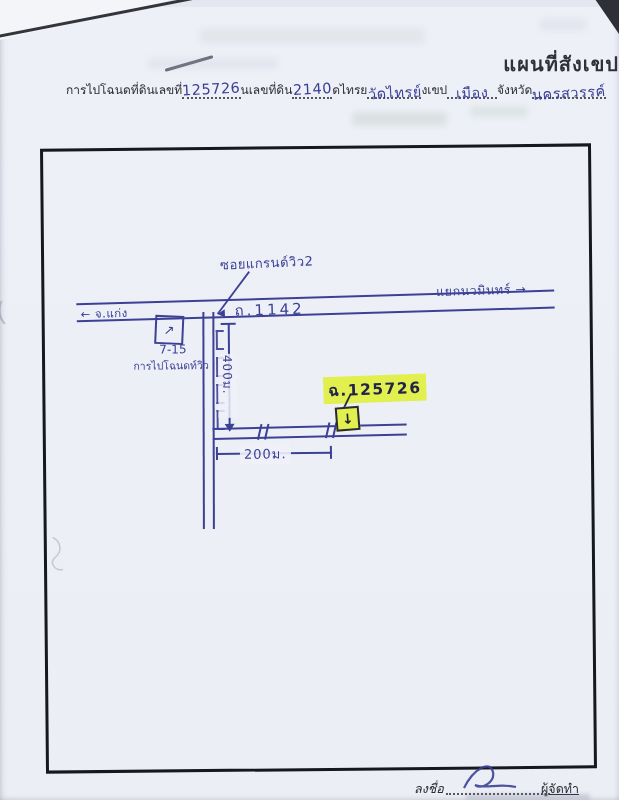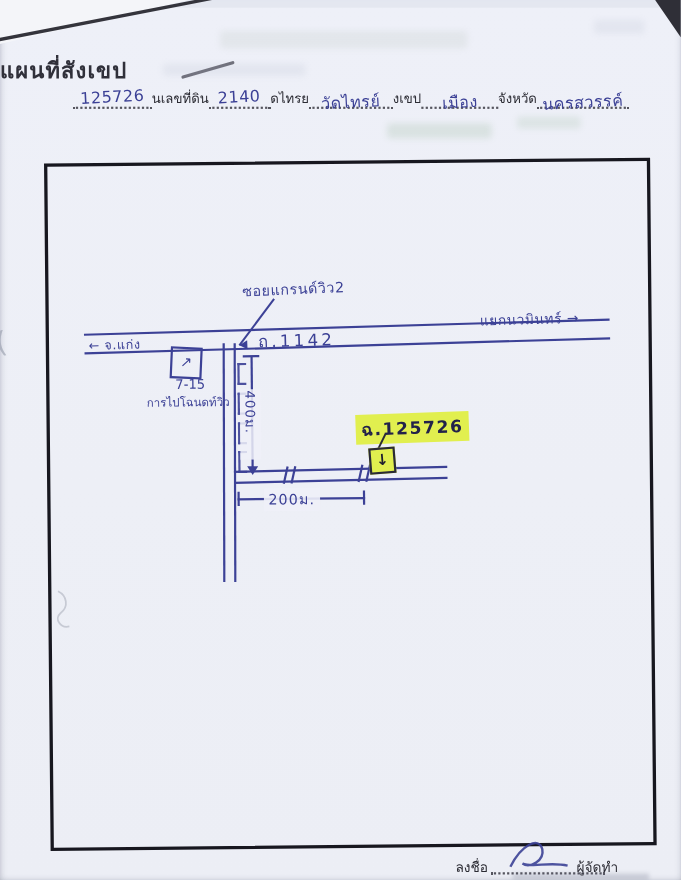--- a/index.html
+++ b/index.html
@@ -19,21 +19,21 @@
     clip-path:polygon(0 0,172px 0,0 40px);}
   .corner-fold-line{left:-8px;top:36px;width:216px;height:3px;background:#34343c;
     transform:rotate(-11deg);transform-origin:left center;border-radius:2px;}
   .corner-tr{right:0;top:0;width:30px;height:34px;background:#2f2f37;
     clip-path:polygon(100% 0,22% 0,100% 100%);}
   .pen-slash{left:164px;top:62px;width:50px;height:3px;background:#575763;
     transform:rotate(-16deg);border-radius:2px;opacity:.85;}
   .ghost{filter:blur(3px);border-radius:3px;}
   .paren-mark{left:-4px;top:297px;font-size:26px;color:#9ba1b0;opacity:.65;transform:rotate(-8deg);}
   
-  .doc-title{left:0;top:48px;width:619px;text-align:left;font-size:20px;
+  .doc-title{left:0;top:48px;width:619px;text-align:right;font-size:20px;
     font-weight:bold;letter-spacing:1px;color:#30303a;}
   .form-line{left:66px;top:80px;width:540px;display:flex;align-items:flex-end;
     font-size:12px;color:#2b2b33;white-space:nowrap;}
   .slot{display:inline-block;border-bottom:2px dotted #55555e;text-align:center;height:17px;}
   .slot .hand{display:inline-block;font-size:14.5px;color:var(--pen-blue,#3c4196);
     transform:translateY(1px) rotate(-3deg);letter-spacing:.5px;}
   .w72{width:72px}.w56{width:56px}.w76{width:76px}.w70{width:70px}.w84{width:84px}
   
   .map-frame{left:43px;top:146px;width:545px;height:619px;border:3px solid var(--frame-black,#17171f);
     transform:rotate(-0.55deg);}
@@ -64,23 +64,23 @@
   .hdim-label{position:absolute;left:24px;top:-3px;font-size:13px;letter-spacing:1px;
     background:rgba(238,240,248,.9);padding:0 4px;}
   .parcel-tag{left:278px;top:227px;background:var(--highlight-yellow,#e1ef4f);
     color:#22224a;font-size:15.5px;font-weight:bold;letter-spacing:1.5px;
     padding:1px 5px;transform:rotate(-1.5deg);}
   .parcel-box{left:290px;top:258px;width:20px;height:20px;background:var(--highlight-yellow,#e1ef4f);
     border:2px solid #2a2a36;display:flex;align-items:center;justify-content:center;
     font-size:14px;font-weight:bold;color:#1e1e2e;transform:rotate(-4deg);}
   .frame-smudge{left:-6px;top:380px;opacity:.4;}
   
-  .sign-row{left:414px;top:779px;font-size:12.5px;color:#2b2b33;}
+  .sign-row{left:414px;top:779px;font-size:12.5px;color:#2b2b33;font-style:italic;}
   .sign-dots{left:446px;top:778px;width:104px;height:15px;border-bottom:2px dotted #54545e;}
-  .maker{left:524px;top:779px;font-size:12.5px;color:#2b2b33;}
+  .maker{left:541px;top:779px;font-size:12.5px;color:#2b2b33;text-decoration:underline;}
   .cut-text{left:466px;top:794px;width:124px;height:6px;background:#6a6f85;opacity:.25;filter:blur(2px);}
   svg{position:absolute;overflow:visible;}
 </style>
 </head>
 <body>
 
 <div class="sheet">
 
   <div class="abs top-strip"></div>
   <div class="abs corner-fold-bg"></div>
@@ -90,20 +90,21 @@
   <div class="abs paren-mark">(</div>
   <div class="abs ghost" style="left:200px;top:28px;width:225px;height:16px;background:#a3b0a3;opacity:.15;"></div>
   <div class="abs ghost" style="left:148px;top:58px;width:130px;height:11px;background:#9aa3b8;opacity:.13;"></div>
   <div class="abs ghost" style="left:352px;top:112px;width:95px;height:14px;background:#7da57f;opacity:.18;"></div>
   <div class="abs ghost" style="left:470px;top:106px;width:58px;height:11px;background:#7da57f;opacity:.15;"></div>
   <div class="abs ghost" style="left:540px;top:18px;width:46px;height:13px;background:#9aa3b8;opacity:.13;"></div>
 
   <div class="abs doc-title">แผนที่สังเขป</div>
 
   <div class="abs form-line">
+    <span>การไปโฉนดที่ดินเลขที่</span>
       <span class="slot w72"><span class="hand">125726</span></span>
       <span>นเลขที่ดิน</span>
       <span class="slot w56"><span class="hand">2140</span></span>
       <span>ดไทรย</span>
       <span class="slot w76"><span class="hand">วัดไทรย์</span></span>
       <span>งเขป</span>
       <span class="slot w70"><span class="hand">เมือง</span></span>
       <span>จังหวัด</span>
       <span class="slot w84"><span class="hand">นครสวรรค์</span></span>
   </div>

